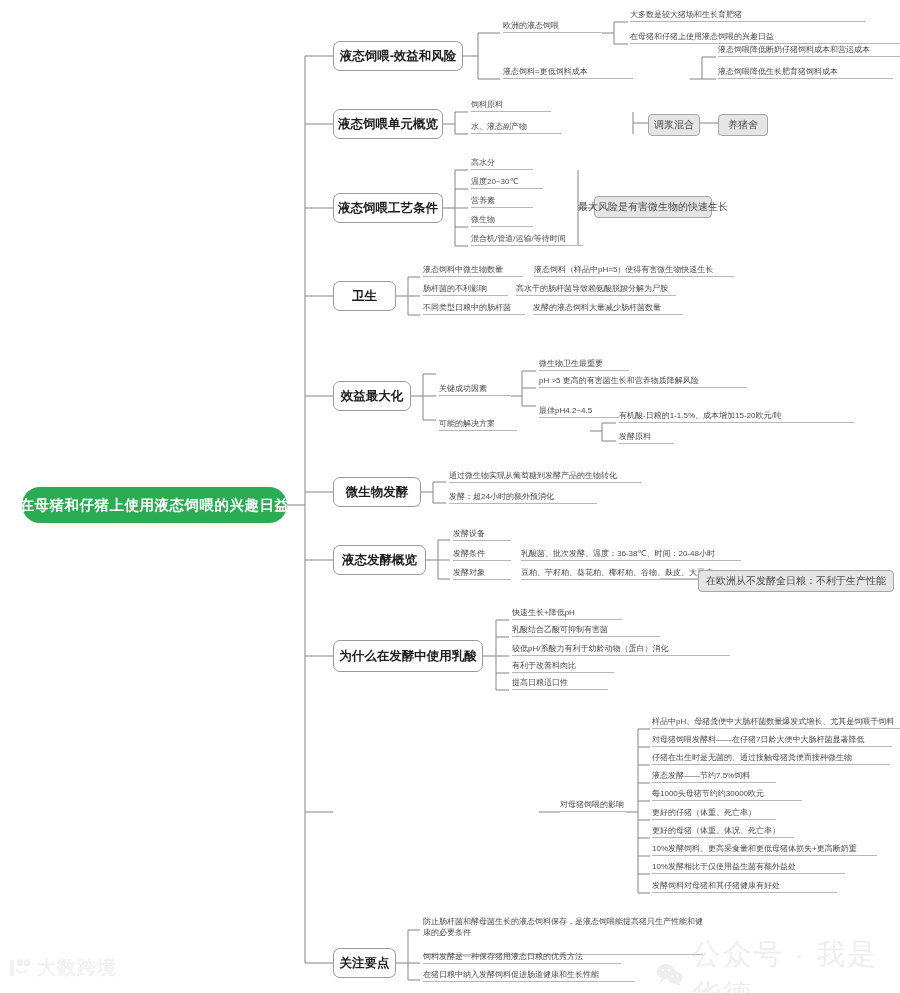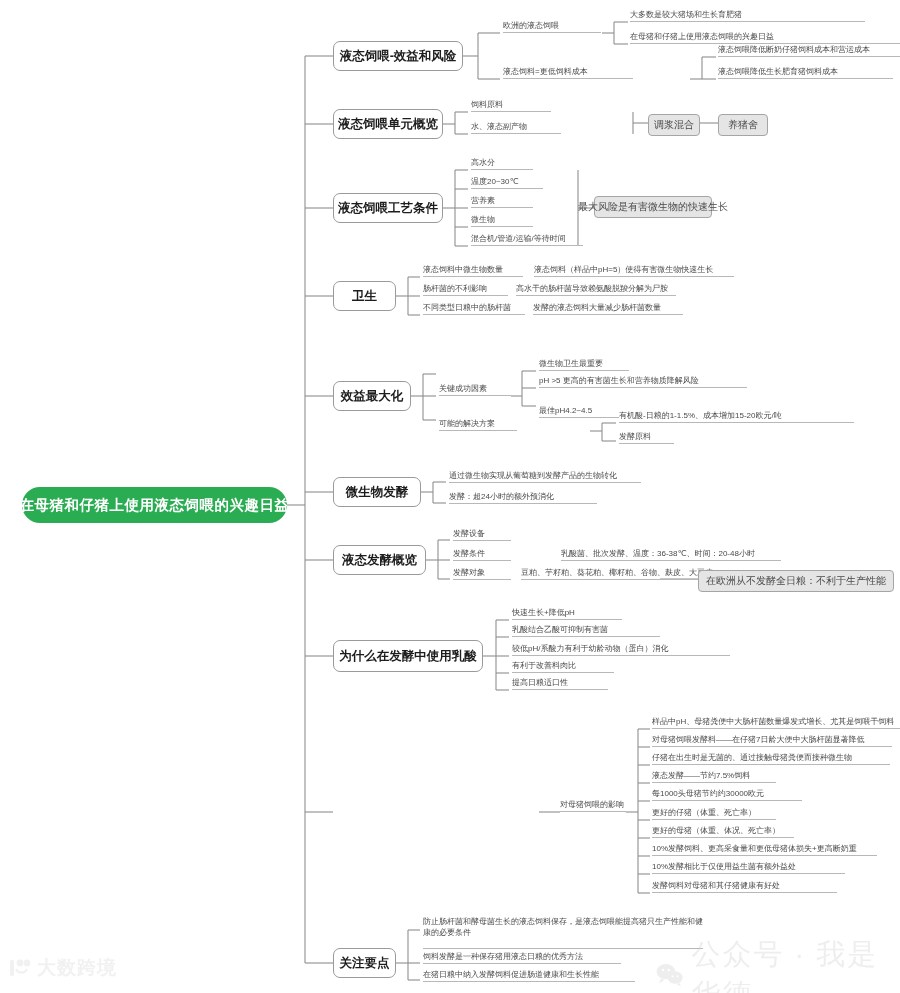--- a/index.html
+++ b/index.html
@@ -70,21 +70,21 @@
     padding:10px 7px;
     white-space:nowrap;
   }
 
   .wrap2{
     font-size:8px;color:#4a4a4a;
     line-height:11px;
     white-space:normal;
     border-bottom:1px solid #b8b8b8;
     display:block;
-    padding-bottom:10px;
+    padding-bottom:16px;
   }
 
   
   .wm{position:absolute;opacity:.30;pointer-events:none;user-select:none;}
   .wm-left{left:8px;top:955px;display:flex;align-items:center;gap:5px;}
   .wm-left .wm-txt{font-size:19px;font-weight:bold;color:#d2d2d2;letter-spacing:1px;}
   .wm-right{left:655px;top:935px;display:flex;align-items:center;gap:8px;}
   .wm-right .wm-txt{font-size:29px;color:#c9c9c9;letter-spacing:2px;}
 </style>
 </head>
@@ -270,21 +270,21 @@
   <div class="node lvl1" style="left:333px;top:477px;width:88px;height:30px;">微生物发酵</div>
 
   <div class="node lvl3" style="left:449px;top:469px;width:192px;height:14px;">通过微生物实现从葡萄糖到发酵产品的生物转化</div>
   <div class="node lvl3" style="left:449px;top:490px;width:148px;height:14px;">发酵：超24小时的额外预消化</div>
 
   <div class="node lvl1" style="left:333px;top:545px;width:93px;height:30px;">液态发酵概览</div>
 
   <div class="node lvl2 under" style="left:453px;top:527px;width:58px;height:14px;">发酵设备</div>
 
   <div class="node lvl2 under" style="left:453px;top:547px;width:58px;height:14px;">发酵条件</div>
-  <div class="node lvl3" style="left:521px;top:547px;width:220px;height:14px;margin-left:40px;">乳酸菌、批次发酵、温度：36-38℃、时间：20-48小时</div>
+  <div class="node lvl3" style="left:521px;top:547px;width:220px;height:14px;">乳酸菌、批次发酵、温度：36-38℃、时间：20-48小时</div>
 
   <div class="node lvl2 under" style="left:453px;top:566px;width:58px;height:14px;">发酵对象</div>
   <div class="node lvl3" style="left:521px;top:566px;width:230px;height:14px;">豆粕、芋籽粕、葵花粕、椰籽粕、谷物、麸皮、大豆皮</div>
 
   <div class="node boxed" style="left:698px;top:570px;width:196px;height:18px;">在欧洲从不发酵全日粮：不利于生产性能</div>
 
   <div class="node lvl1" style="left:333px;top:640px;width:150px;height:32px;">为什么在发酵中使用乳酸</div>
 
   <div class="node lvl3" style="left:512px;top:606px;width:110px;height:14px;">快速生长+降低pH</div>
   <div class="node lvl3" style="left:512px;top:623px;width:148px;height:14px;">乳酸结合乙酸可抑制有害菌</div>

